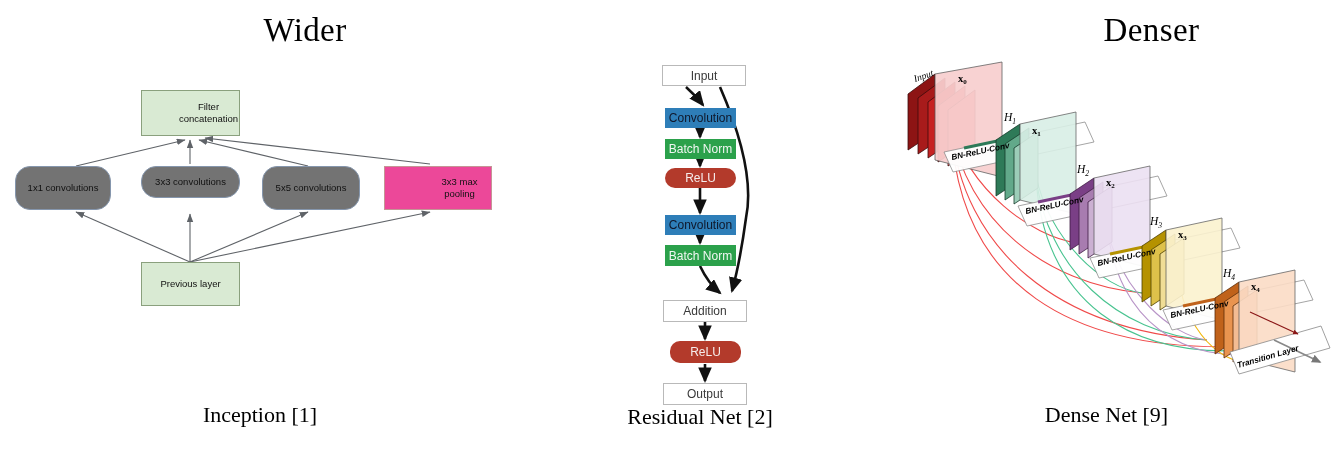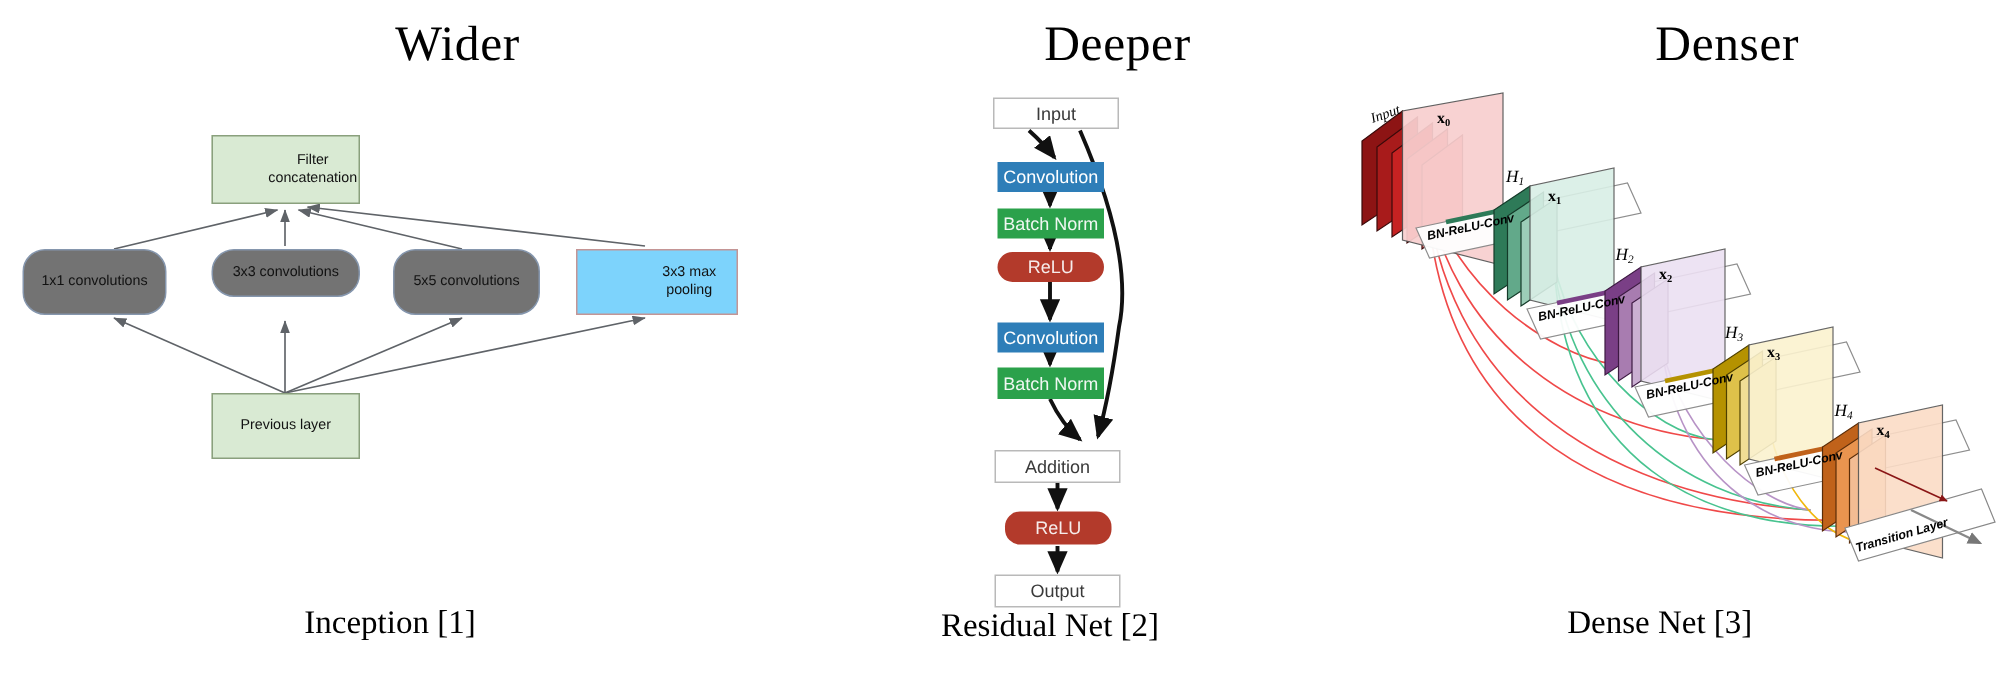--- a/index.html
+++ b/index.html
@@ -16,29 +16,29 @@
   .panel-caption{position:absolute;width:100%;text-align:center;
       font-family:"Liberation Serif",serif;font-size:22px;font-weight:400;
       top:400px;line-height:30px;}
 
   
   .inode{position:absolute;box-sizing:border-box;border:1px solid #7b8289;
       display:flex;align-items:center;justify-content:center;text-align:center;
       font-size:9.5px;line-height:12px;color:#111;font-family:"Liberation Sans",sans-serif;}
   .inode.green{background:#d9ead3;border-color:#8aa07d;}
   .inode.blue{background:#737373;border-color:#8596ad;border-radius:15px;}
-  .inode.pink{background:#7dd3fc;border-color:#c49595;padding-left:43px;}
+  .inode.pink{background:#ec4899;border-color:#c49595;padding-left:43px;}
   #incep-svg{position:absolute;left:0;top:0;width:520px;height:452px;}
 
   
   .rnode{position:absolute;box-sizing:border-box;display:flex;
       align-items:center;justify-content:center;text-align:center;
       font-size:12px;line-height:14px;font-family:"Liberation Sans",sans-serif;}
   .rnode.white{background:#ffffff;border:1px solid #b9b9b9;color:#3a3a3a;}
-  .rnode.blue{background:#2e7eb8;color:#ffffff;}
+  .rnode.blue{background:#2e7eb8;color:#0f172a;}
   .rnode.green{background:#2ba14b;color:#f0f7f2;}
   .rnode.red{background:#b33a2b;color:#f6eceb;border-radius:10px;}
   #resnet-svg{position:absolute;left:0;top:0;width:360px;height:452px;}
 
   
   #dense-svg{position:absolute;left:0;top:0;width:453px;height:452px;}
 </style>
 </head>
 <body>
 
@@ -88,21 +88,20 @@
 
   <div class="inode green" style="left:141px;top:262px;width:99px;height:44px;">
     <span>Previous layer</span>
   </div>
 
   <div class="panel-caption">Inception [1]</div>
 </div>
 
 <div class="panel" id="panel-resnet">
 
-  <div class="panel-title">Deeper</div>
 
   <svg id="resnet-svg">
     <defs>
       <marker id="ra" markerWidth="7" markerHeight="7" refX="5.2" refY="2.6" orient="auto">
         <path d="M0,0 L6,2.6 L0,5.2 z" fill="#111"></path>
       </marker>
     </defs>
     <g stroke="#111" stroke-width="2.6" fill="none" marker-end="url(#ra)">
       <path d="M166,87 Q176,96 183,105"></path>
       <path d="M180,130 L180,137"></path>
@@ -277,14 +276,14 @@
       <g font-size="8.2" font-style="italic" font-weight="bold" font-family="Liberation Sans, sans-serif">
         <text x="72" y="160" transform="rotate(-12,72,160)">BN-ReLU-Conv</text>
         <text x="146" y="214" transform="rotate(-12,146,214)">BN-ReLU-Conv</text>
         <text x="218" y="266" transform="rotate(-12,218,266)">BN-ReLU-Conv</text>
         <text x="291" y="318" transform="rotate(-12,291,318)">BN-ReLU-Conv</text>
         <text x="358" y="368" transform="rotate(-16,358,368)">Transition Layer</text>
       </g>
     </g>
   </svg>
 
-  <div class="panel-caption" style="top:400px;">Dense Net [3]</div>
+  <div class="panel-caption" style="top:400px;">Dense Net [9]</div>
 </div>
 
 </body></html>

